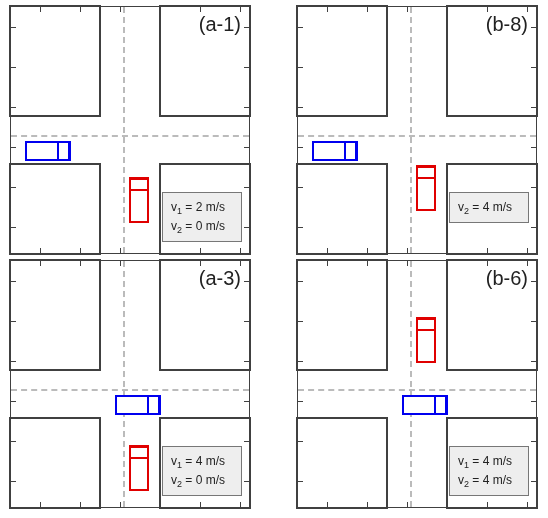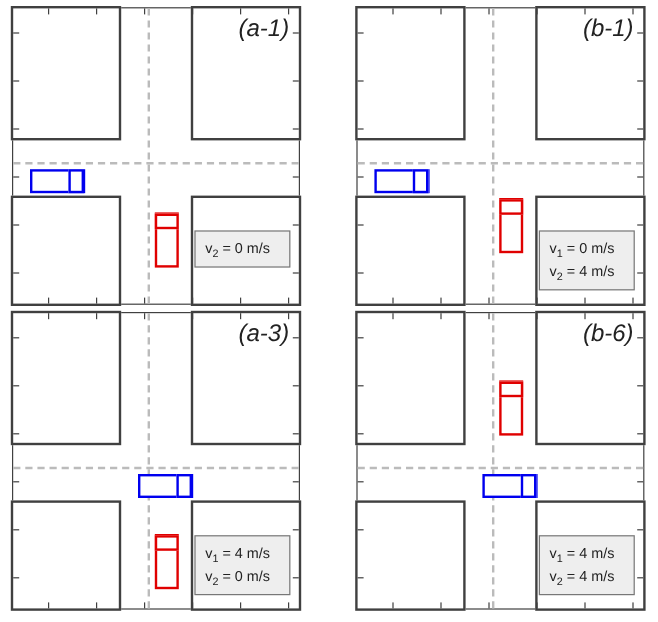--- a/index.html
+++ b/index.html
@@ -56,21 +56,20 @@
     position: absolute; left: -2px; right: -2px; top: -1px;
     height: 30%; border: 2px solid #e00000; box-sizing: border-box;
     background: #fff;
   }
   
   .tag {
     position: absolute;
     right: 8px; top: 6px;
     color: #222;
     font-size: 20px;
-    font-style: italic;
   }
   
   .vbox {
     position: absolute;
     background: #eee;
     border: 1px solid #777;
     padding: 6px 8px 4px 8px;
     font-size: 12px;
     color: #222;
     line-height: 1.4;
@@ -121,20 +120,21 @@
 
   <div class="car blue" style="left:14px; top:134px; width:46px; height:20px;">
         <div class="cab"></div>
       </div>
   <div class="car red" style="left:118px; top:170px; width:20px; height:46px;">
         <div class="cab"></div>
       </div>
 
   <div class="tag">(a-1)</div>
   <div class="vbox" style="left:151px; top:185px; width:80px;">
+    <div class="row"><span>v</span><span class="sub">1</span><span> = 2 m/s</span></div>
     <div class="row"><span>v</span><span class="sub">2</span><span> = 0 m/s</span></div>
   </div>
 </div>
 
 <div class="panel" style="left:297px; top:6px;">
   <div class="dash-h" style="top:128px;"></div>
   <div class="dash-v" style="left:112px;"></div>
   <div class="block" style="left:-2px; top:-2px; width:92px; height:112px;"></div>
   <div class="block" style="right:-2px; top:-2px; width:92px; height:112px;"></div>
   <div class="block" style="left:-2px; bottom:-2px; width:92px; height:92px;"></div>
@@ -162,23 +162,22 @@
       <div class="tick ry" style="top:100px;"></div>
       <div class="tick ry" style="top:140px;"></div>
       <div class="tick ry" style="top:180px;"></div>
       <div class="tick ry" style="top:220px;"></div>
   <div class="car blue" style="left:14px; top:134px; width:46px; height:20px;">
         <div class="cab"></div>
       </div>
   <div class="car red" style="left:118px; top:158px; width:20px; height:46px;">
         <div class="cab"></div>
       </div>
-  <div class="tag">(b-1)</div>
-  <div class="vbox" style="left:151px; top:185px; width:80px;">
-    <div class="row"><span>v</span><span class="sub">1</span><span> = 0 m/s</span></div>
+  <div class="tag">(b-8)</div>
+  <div class="vbox" style="left:151px; top:185px; width:80px;">
     <div class="row"><span>v</span><span class="sub">2</span><span> = 4 m/s</span></div>
   </div>
 </div>
 
 <div class="panel" style="left:10px; top:260px;">
   <div class="dash-h" style="top:128px;"></div>
   <div class="dash-v" style="left:112px;"></div>
   <div class="block" style="left:-2px; top:-2px; width:92px; height:112px;"></div>
   <div class="block" style="right:-2px; top:-2px; width:92px; height:112px;"></div>
   <div class="block" style="left:-2px; bottom:-2px; width:92px; height:92px;"></div>

